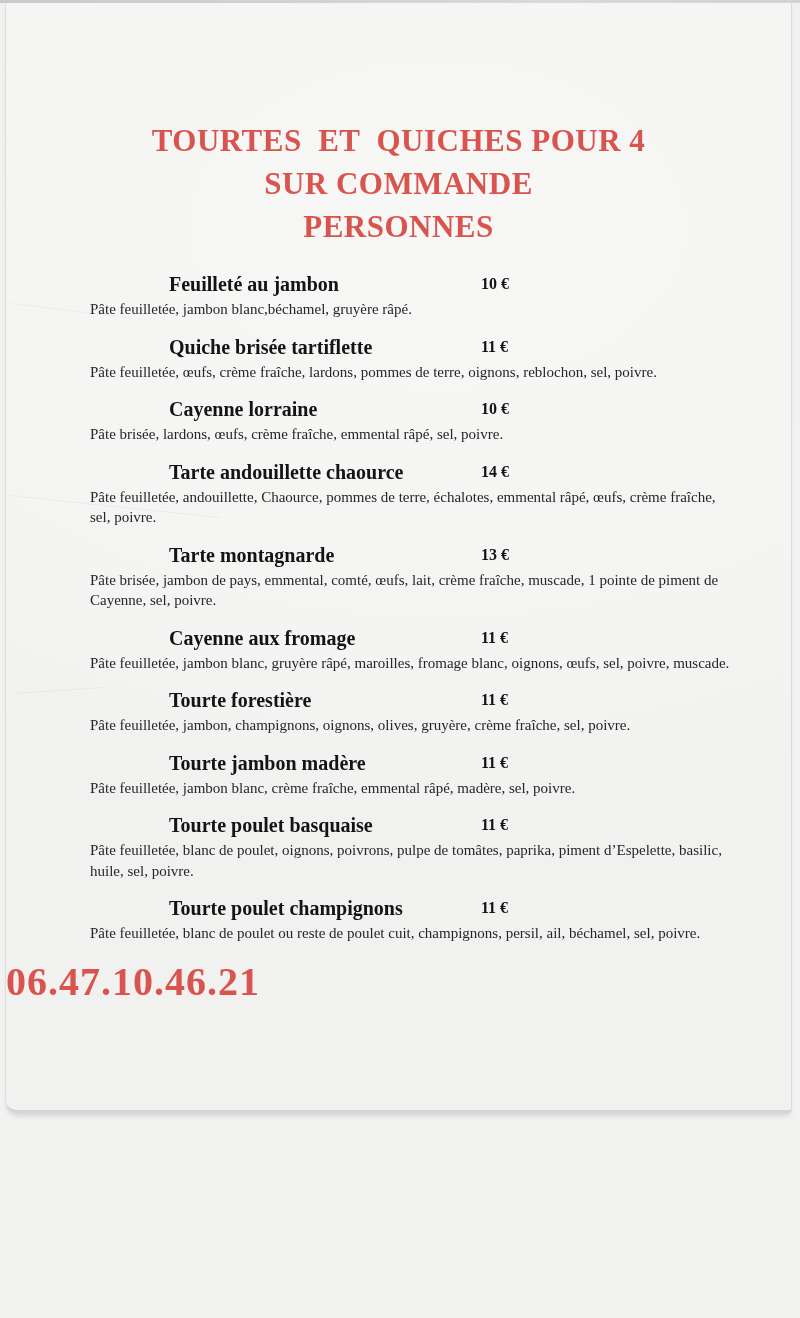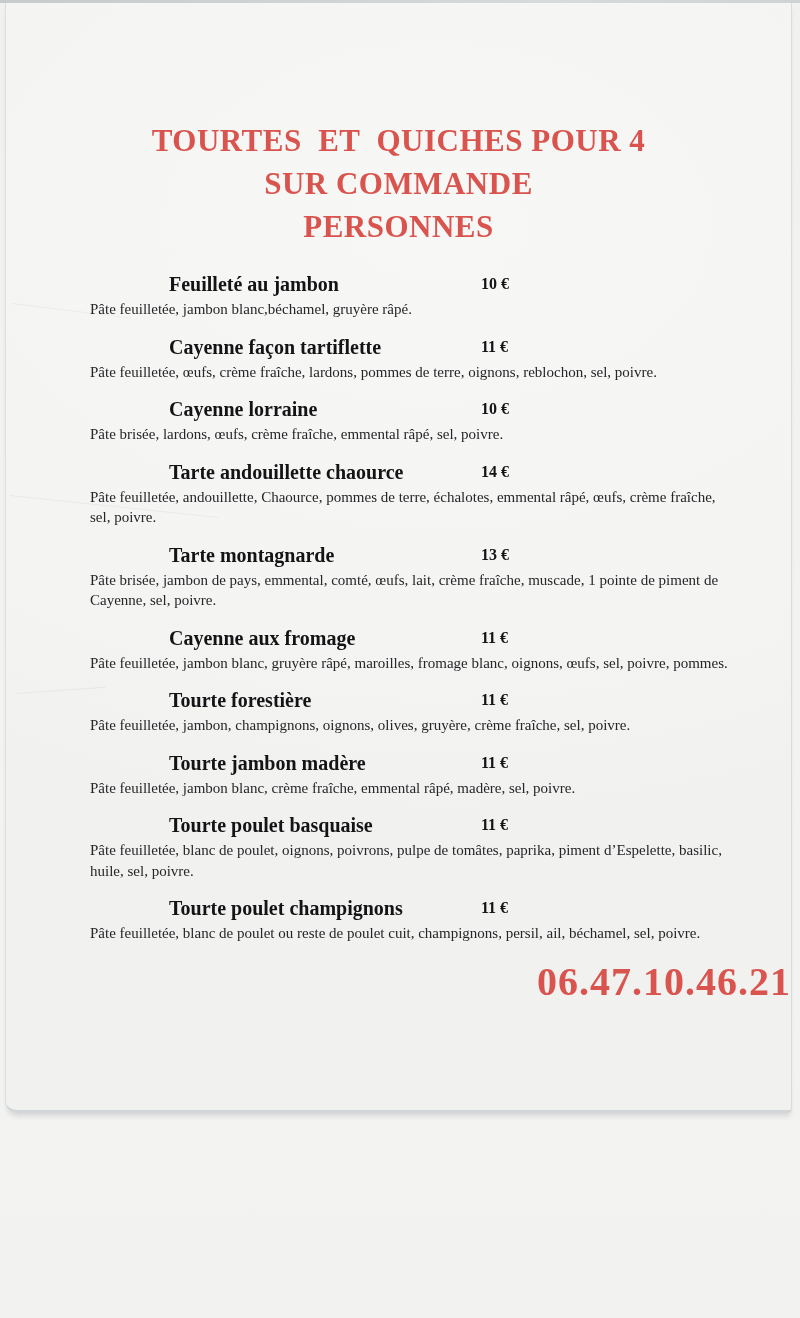--- a/index.html
+++ b/index.html
@@ -73,21 +73,21 @@
     font-size:16px;
     white-space:nowrap;
   }
   .item-desc{
     font-size:15px;
     line-height:20.5px;
     color:#26262a;
   }
   .phone{
     margin-top:10px;
-    text-align:right;
+    text-align:left;
     color:var(--accent);
     font-weight:bold;
     font-size:40px;
     letter-spacing:1px;
   }
 </style>
 </head>
 <body>
 
 <div class="scan">
@@ -108,21 +108,21 @@
   <div class="item">
     <div class="item-head">
       <span>Feuilleté au jambon</span>
       <span class="item-price">10 €</span>
     </div>
     <div class="item-desc">Pâte feuilletée, jambon blanc,béchamel, gruyère râpé.</div>
   </div>
 
   <div class="item">
     <div class="item-head">
-      <span>Cayenne façon tartiflette</span>
+      <span>Quiche brisée tartiflette</span>
       <span class="item-price">11 €</span>
     </div>
     <div class="item-desc">Pâte feuilletée, œufs, crème fraîche, lardons, pommes de terre, oignons, reblochon, sel, poivre.</div>
   </div>
 
   <div class="item">
     <div class="item-head">
       <span>Cayenne lorraine</span>
       <span class="item-price">10 €</span>
     </div>
@@ -143,21 +143,21 @@
       <span class="item-price">13 €</span>
     </div>
     <div class="item-desc">Pâte brisée, jambon de pays, emmental, comté, œufs, lait, crème fraîche, muscade, 1 pointe de piment de Cayenne, sel, poivre.</div>
   </div>
 
   <div class="item">
     <div class="item-head">
       <span>Cayenne aux fromage</span>
       <span class="item-price">11 €</span>
     </div>
-    <div class="item-desc">Pâte feuilletée, jambon blanc, gruyère râpé, maroilles, fromage blanc, oignons, œufs, sel, poivre, pommes.</div>
+    <div class="item-desc">Pâte feuilletée, jambon blanc, gruyère râpé, maroilles, fromage blanc, oignons, œufs, sel, poivre, muscade.</div>
   </div>
 
   <div class="item">
     <div class="item-head">
       <span>Tourte forestière</span>
       <span class="item-price">11 €</span>
     </div>
     <div class="item-desc">Pâte feuilletée, jambon, champignons, oignons, olives, gruyère, crème fraîche, sel, poivre.</div>
   </div>
 

